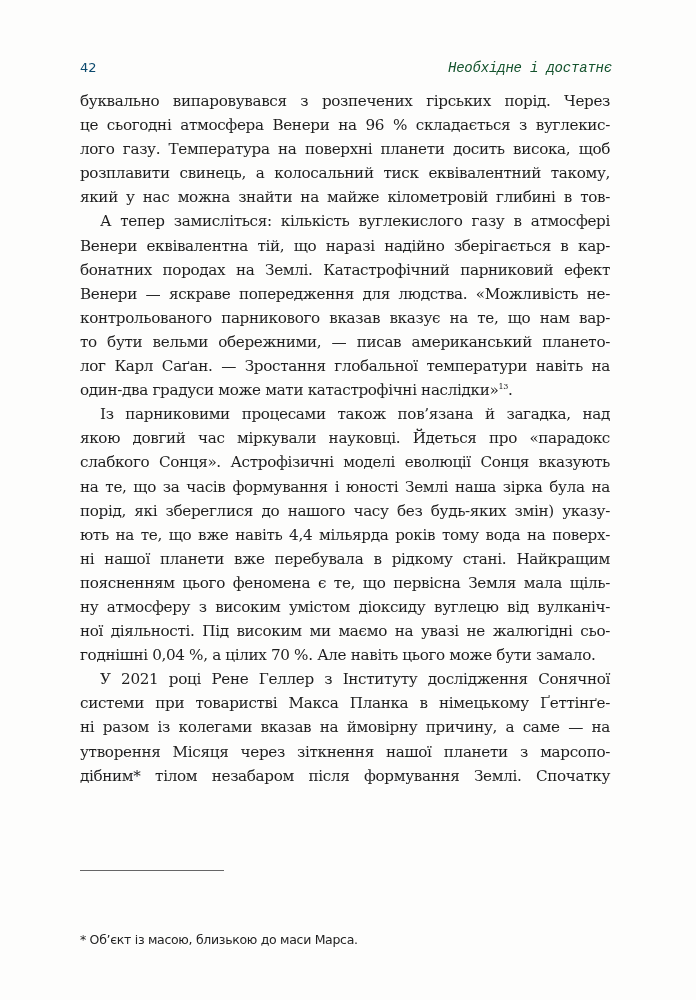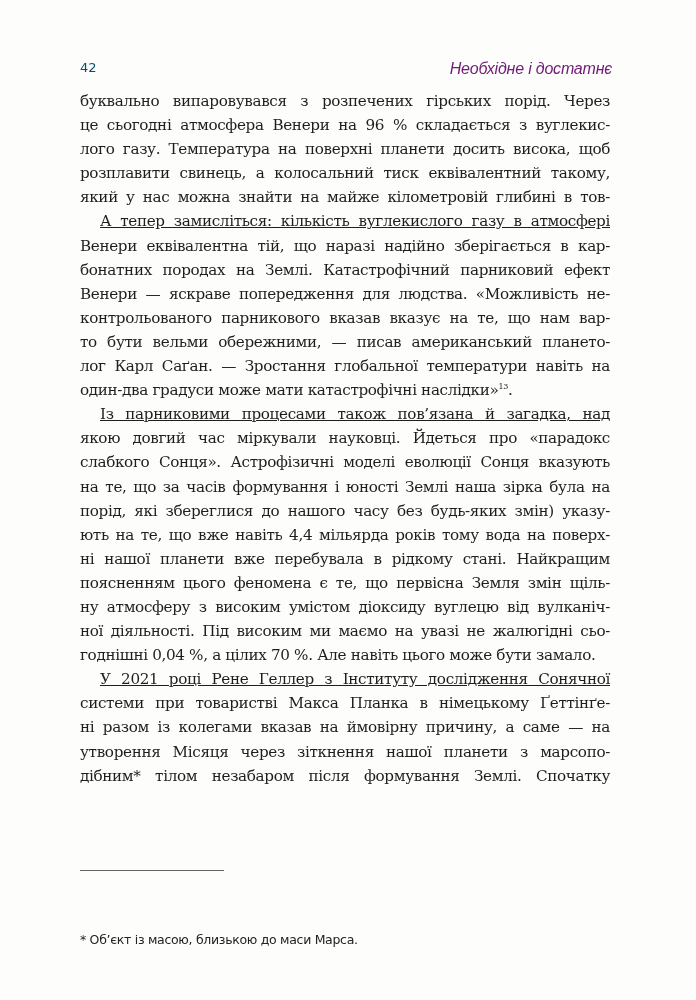--- a/index.html
+++ b/index.html
@@ -11,38 +11,38 @@
     font-family: "DejaVu Serif", "Liberation Serif", serif;
     color: #1e1e1e;
   }
   .page-number {
     position: absolute; left: 80px; top: 60px;
     font-family: "DejaVu Sans", "Liberation Sans", sans-serif;
     font-size: 13px; color: #0c4a6e;
   }
   .running-head {
     position: absolute; right: 84px; top: 60px;
-    font-family: Liberation Sans, sans-serif;
-    font-style: italic; font-size: 16px; color: #701a75;
+    font-family: Liberation Mono, monospace;
+    font-style: italic; font-size: 14px; color: #14532d;
     letter-spacing: -0.2px;
   }
   .body-text {
     position: absolute; left: 80px; top: 89px; width: 530px;
   }
   .line {
     display: block;
     height: 24.1px; line-height: 24.1px;
     font-size: 15.2px;
     white-space: nowrap;
     text-align: justify;
     text-align-last: justify;
     letter-spacing: -0.35px;
   }
   .line.last { text-align-last: left; }
-  .line.indent { padding-left: 20px; text-decoration: underline; }
+  .line.indent { padding-left: 20px; }
   sup { font-size: 8px; line-height: 0; vertical-align: 6px; }
   .footnote-rule {
     position: absolute; left: 80px; top: 870px; width: 144px;
     border-top: 1px solid #666;
   }
   .footnote {
     position: absolute; left: 80px; top: 932px;
     font-family: "DejaVu Sans", "Liberation Sans", sans-serif;
     font-size: 12.5px; color: #222; letter-spacing: -0.3px;
   }
@@ -72,21 +72,21 @@
       <span class="line last">один-два градуси може мати катастрофічні наслідки»<sup>13</sup>.</span>
     </div>
     <div>
       <span class="line indent">Із парниковими процесами також пов’язана й загадка, над</span>
       <span class="line">якою довгий час міркували науковці. Йдеться про «парадокс</span>
       <span class="line">слабкого Сонця». Астрофізичні моделі еволюції Сонця вказують</span>
       <span class="line">на те, що за часів формування і юності Землі наша зірка була на</span>
       <span class="line">порід, які збереглися до нашого часу без будь-яких змін) указу-</span>
       <span class="line">ють на те, що вже навіть 4,4 мільярда років тому вода на поверх-</span>
       <span class="line">ні нашої планети вже перебувала в рідкому стані. Найкращим</span>
-      <span class="line">поясненням цього феномена є те, що первісна Земля змін щіль-</span>
+      <span class="line">поясненням цього феномена є те, що первісна Земля мала щіль-</span>
       <span class="line">ну атмосферу з високим умістом діоксиду вуглецю від вулканіч-</span>
       <span class="line">ної діяльності. Під високим ми маємо на увазі не жалюгідні сьо-</span>
       <span class="line last">годнішні 0,04 %, а цілих 70 %. Але навіть цього може бути замало.</span>
     </div>
     <div>
       <span class="line indent">У 2021 році Рене Геллер з Інституту дослідження Сонячної</span>
       <span class="line">системи при товаристві Макса Планка в німецькому Ґеттінґе-</span>
       <span class="line">ні разом із колегами вказав на ймовірну причину, а саме — на</span>
       <span class="line">утворення Місяця через зіткнення нашої планети з марсопо-</span>
       <span class="line">дібним* тілом незабаром після формування Землі. Спочатку</span>

